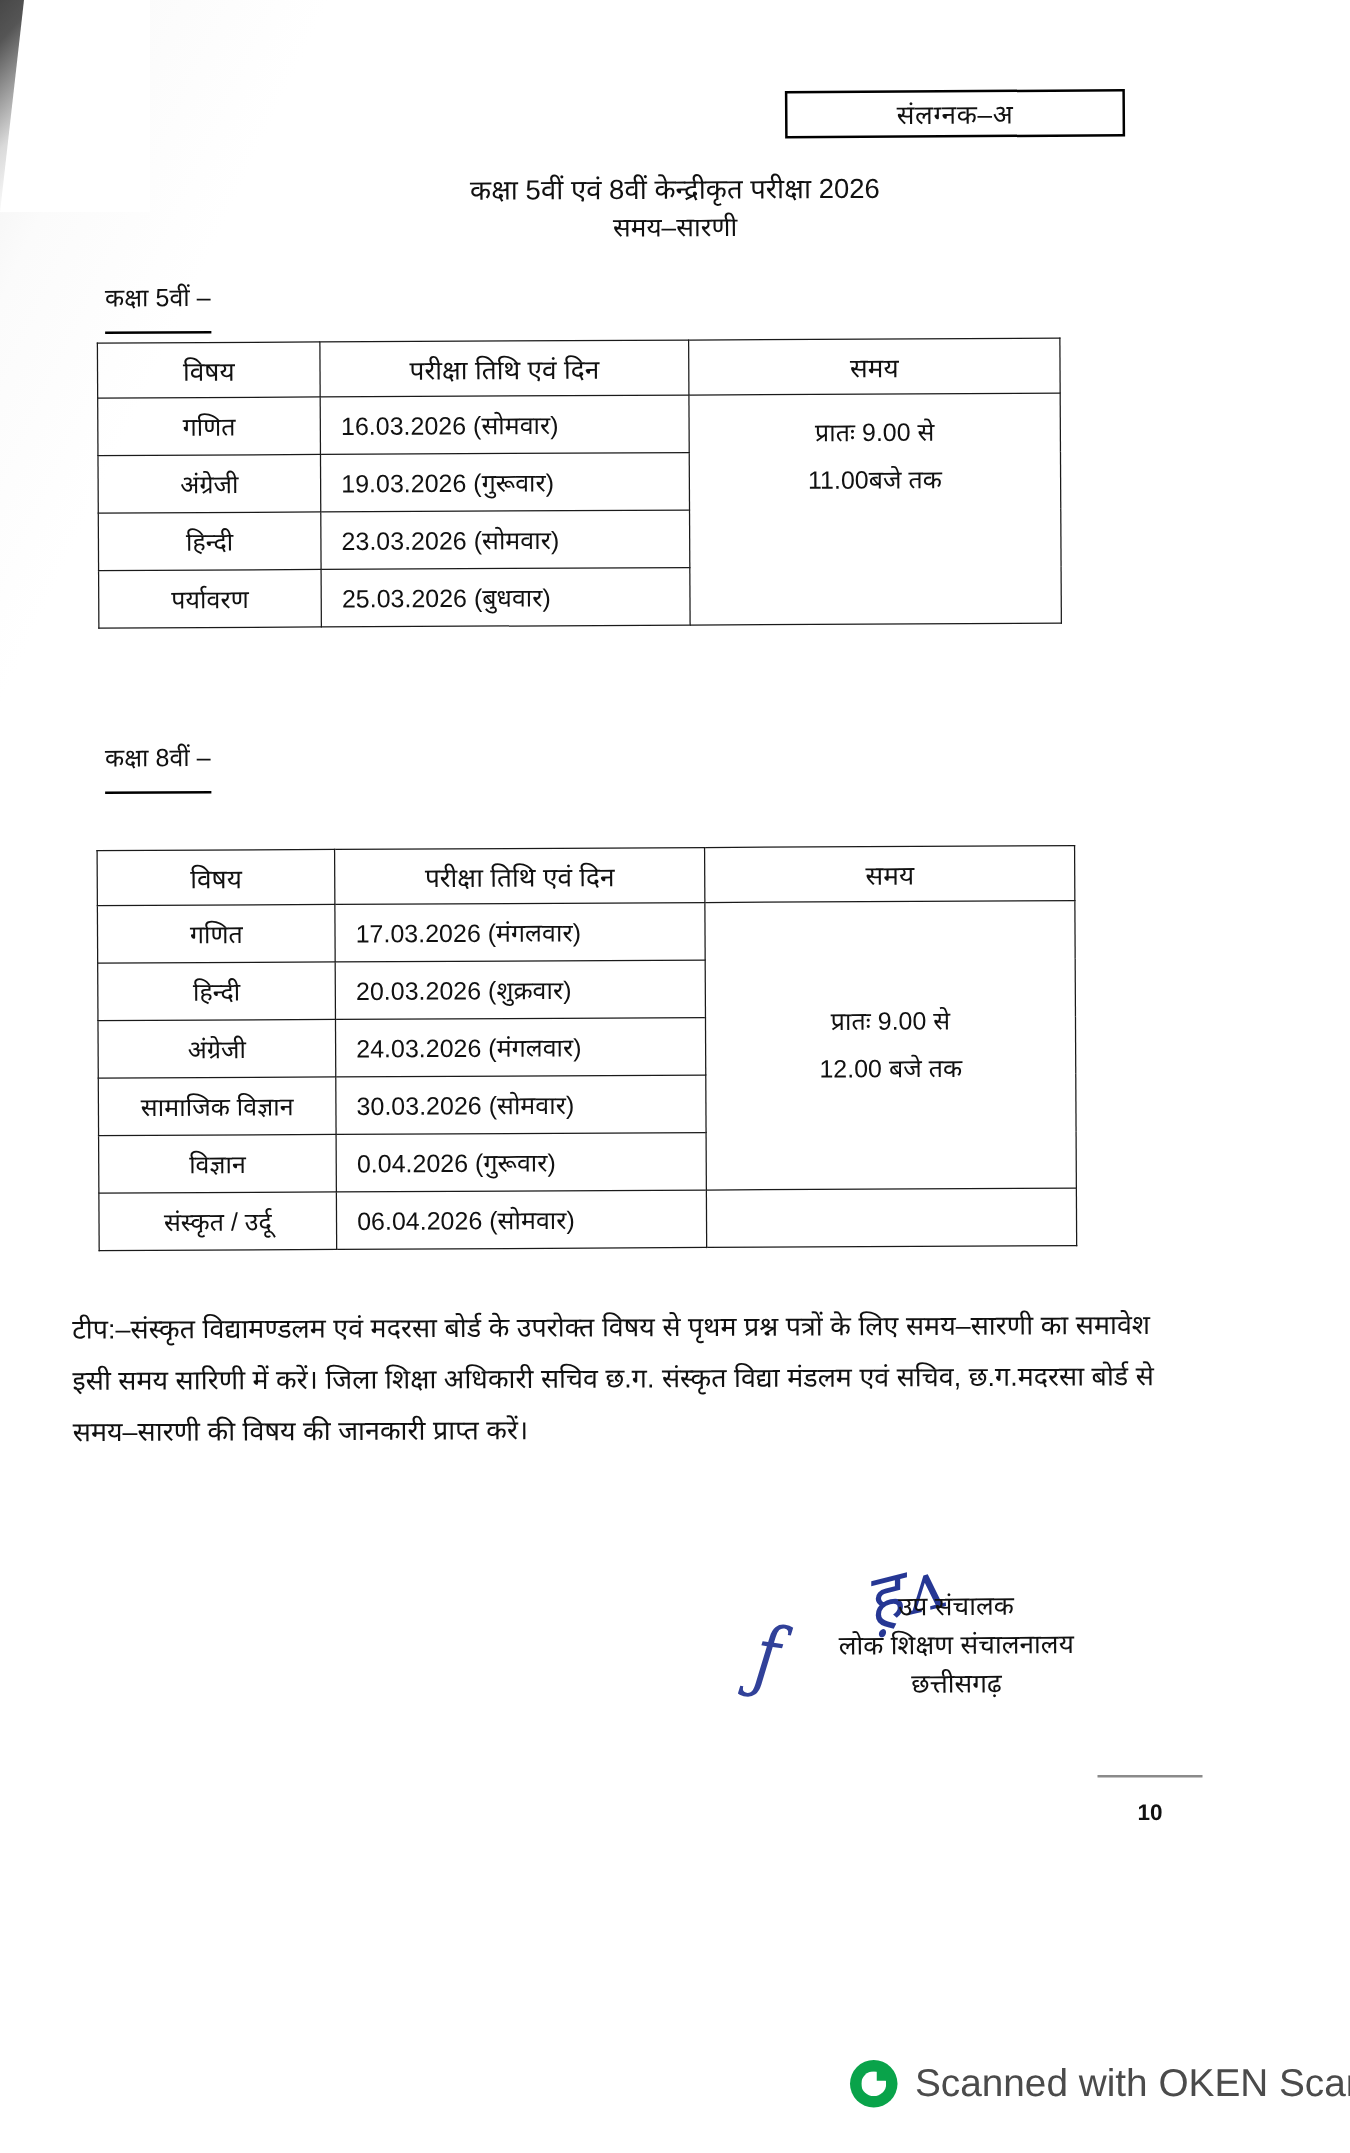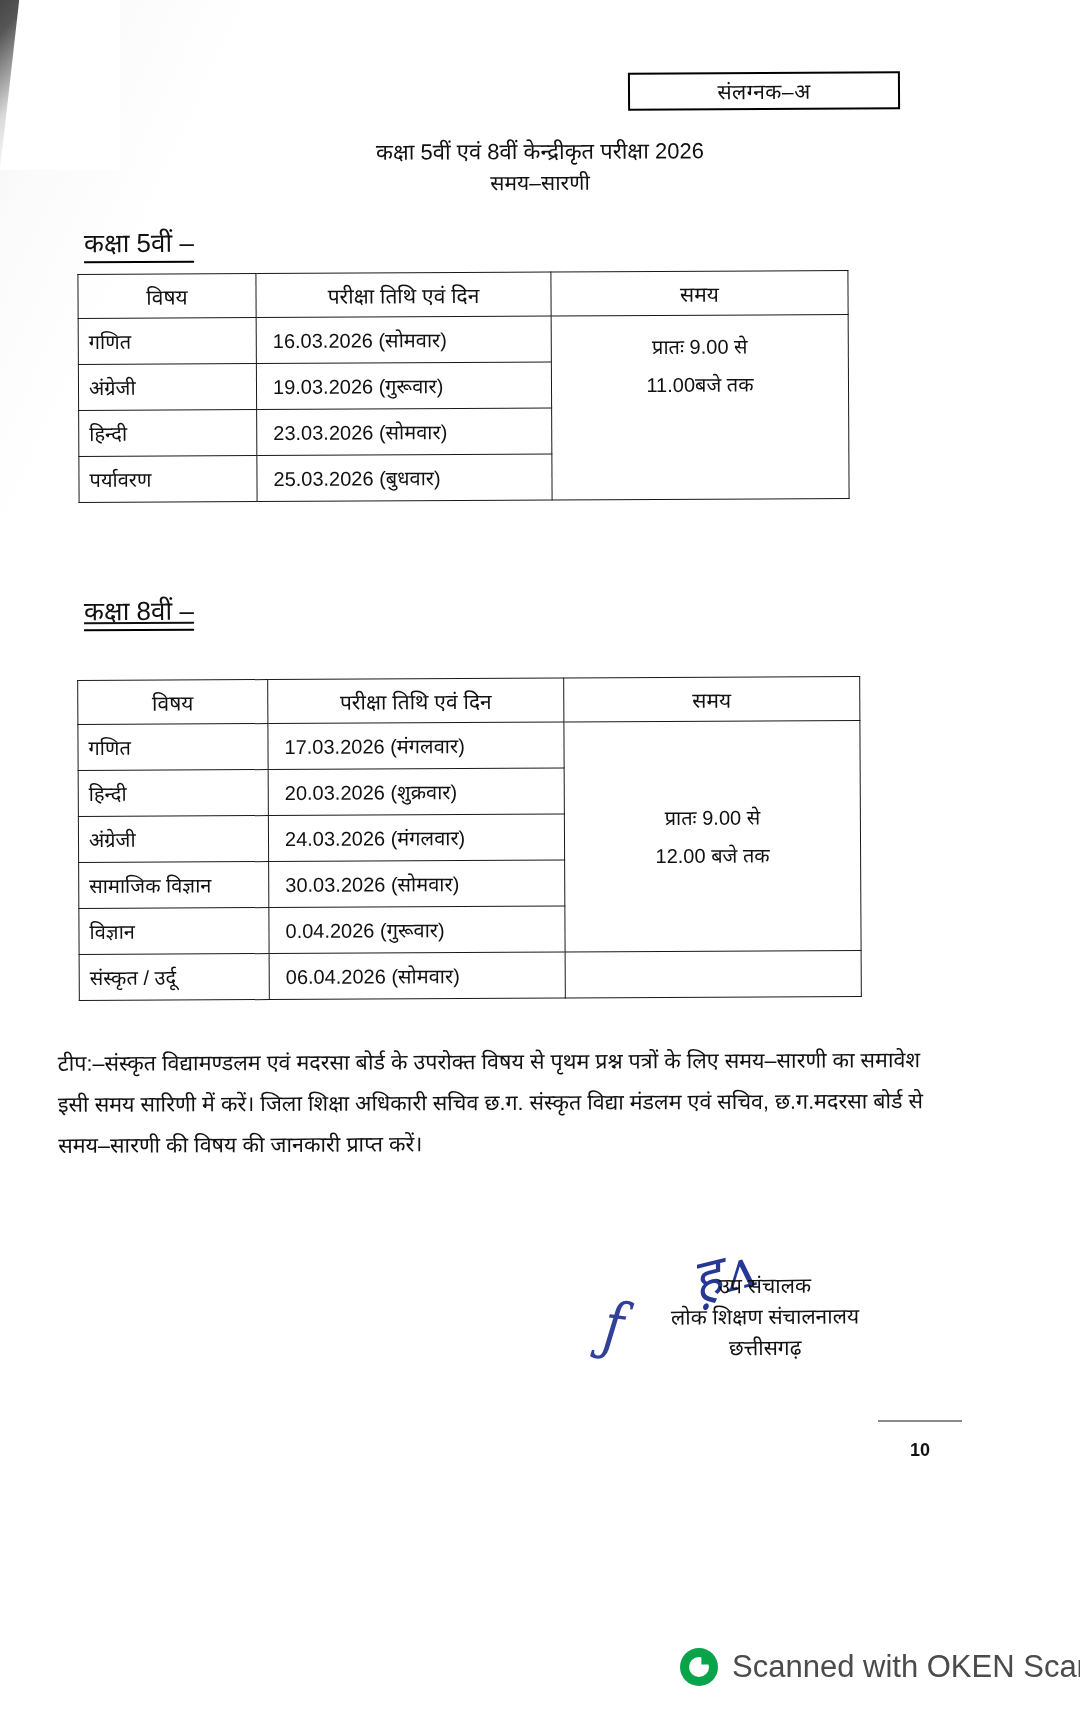--- a/index.html
+++ b/index.html
@@ -64,45 +64,45 @@
     top: 136px;
     text-align: center;
     font-size: 22px;
     line-height: 31px;
     transform: rotate(-0.25deg);
   }
   .doc-title .l2 { font-size: 21px; }
 
   .sec-head {
     position: absolute;
-    font-size: 26px;
+    font-size: 20px;
     border-bottom: 2px solid #000;
-    padding-bottom: 1px;
+    padding-bottom: 14px;
     display: inline-block;
     transform: rotate(-0.3deg);
   }
   #sec1 { left: 84px; top: 224px; }
-  #sec2 { left: 84px; top: 592px; text-decoration: underline; }
+  #sec2 { left: 84px; top: 592px; }
 
   table.sched {
     position: absolute;
     border-collapse: collapse;
     table-layout: fixed;
     transform: rotate(-0.3deg);
     background: transparent;
   }
   table.sched td, table.sched th {
     border: 1.6px solid #1a1a1a;
     font-weight: normal;
     font-size: 20px;
     padding: 0 10px;
     vertical-align: middle;
   }
   table.sched th { text-align: center; font-size: 21px; height: 44px; }
-  table.sched td.subject { text-align: left; height: 46px; }
+  table.sched td.subject { text-align: center; height: 46px; }
   table.sched td.date { text-align: left; padding-left: 16px; }
   table.sched td.time {
     text-align: center;
     font-size: 20px;
     line-height: 38px;
     vertical-align: top;
     padding-top: 12px;
   }
   table.sched td.time.mid { vertical-align: middle; padding-top: 0; }
 

